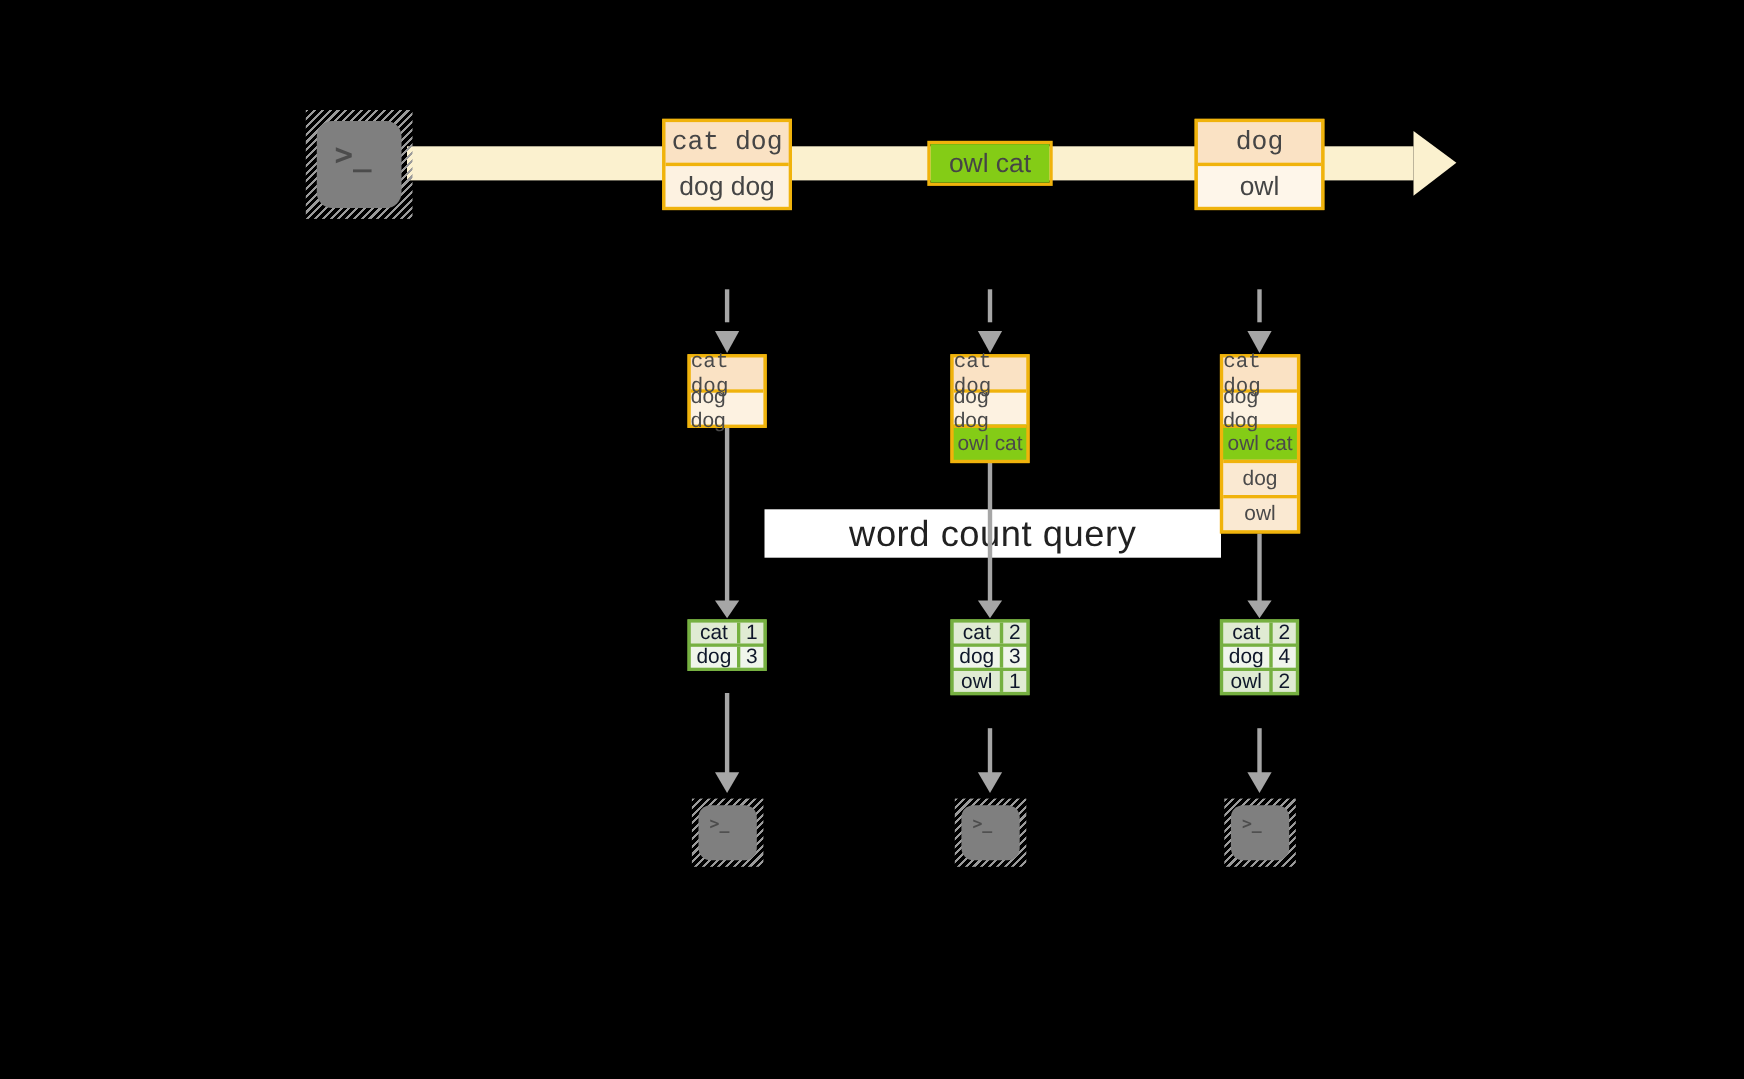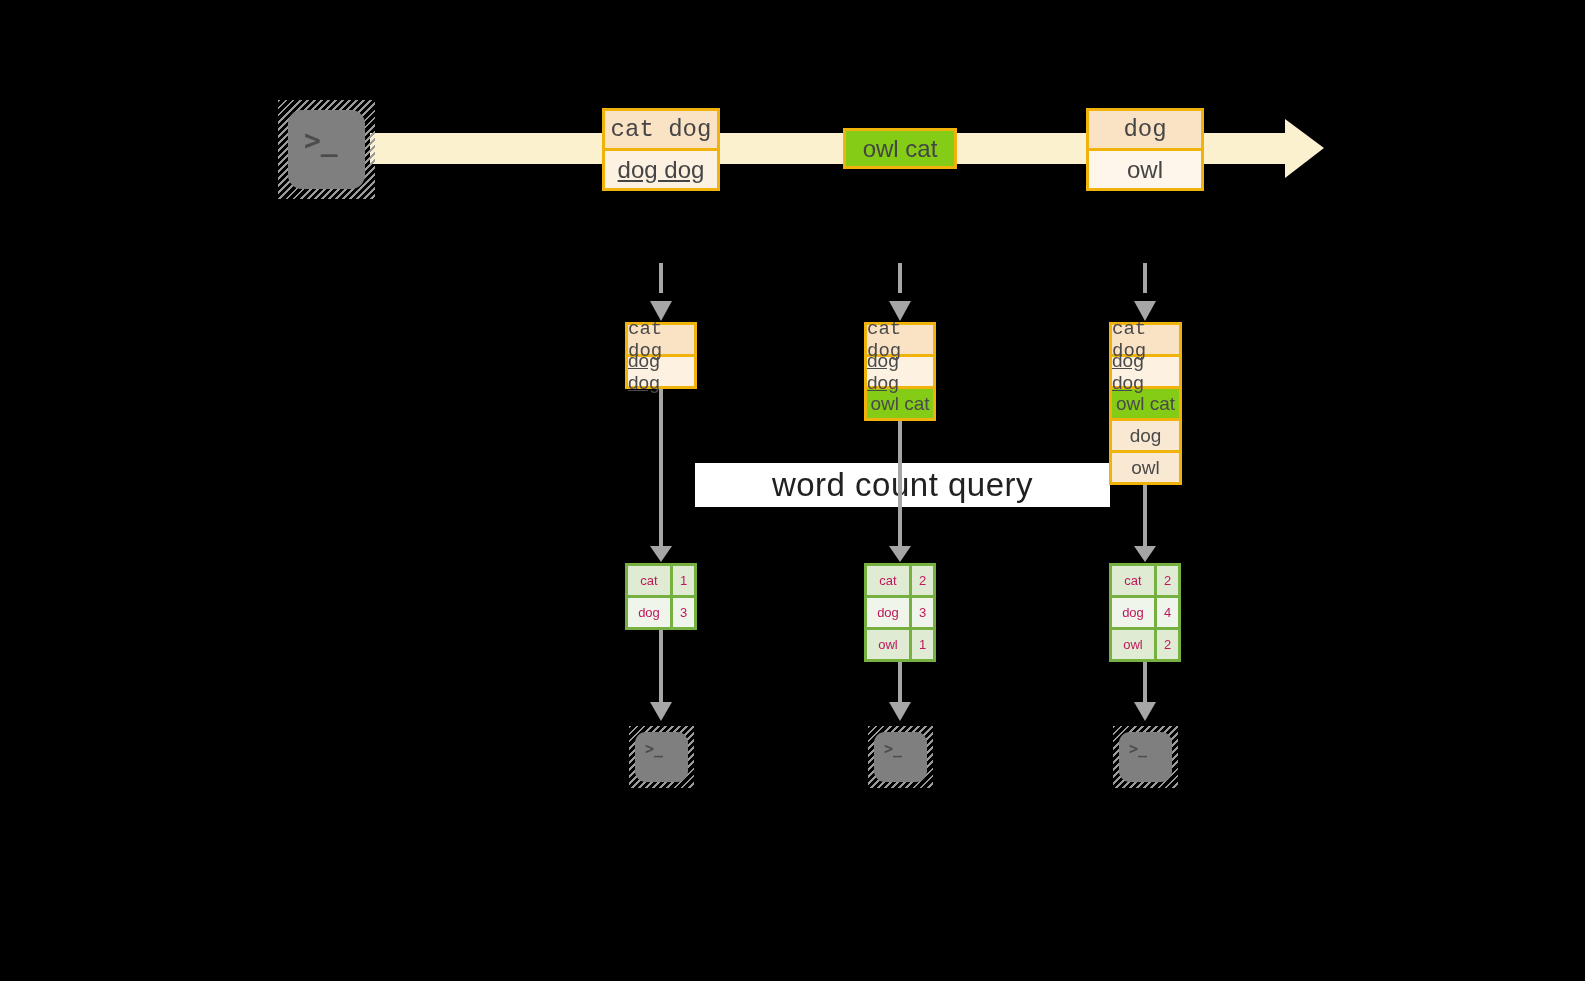--- a/index.html
+++ b/index.html
@@ -22,34 +22,34 @@
   .event-row {
     height:37px; display:flex; align-items:center; justify-content:center;
     font-size:24px; color:#454545;
   }
   .event-row + .event-row, .buffer-row + .buffer-row { border-top:3px solid #F0B30C; }
   .buffer-row {
     height:29px; display:flex; align-items:center; justify-content:center;
     font-size:19px; color:#4A4A4A;
   }
   .fill-a { background:#FAE2C4;font-family:Liberation Mono, monospace; }
-  .fill-b { background:#FDF2E1;text-decoration:underline; }
+  .fill-b { background:#FDF2E1; }
   .fill-c { background:#84cc16; }
   .fill-d { background:#FEF6EA; }
   .fill-e { background:#FAE9D2; }
   
   .count-table {
     position:absolute; z-index:3; border:3px solid #76B041; box-sizing:border-box;
     background:#76B041;
   }
   .count-row { display:flex; }
   .count-row + .count-row { border-top:3px solid #76B041; }
   .count-word, .count-val {
-    height:29px; display:flex; align-items:center; justify-content:center;
-    font-size:13px; color:#be185d;
+    height:19px; display:flex; align-items:center; justify-content:center;
+    font-size:19px; color:#0f172a;
   }
   .count-word { width:42px; }
   .count-val { width:21px; border-left:3px solid #76B041; }
   .row-g1 .count-word, .row-g1 .count-val { background:#E0EBD3; }
   .row-g2 .count-word, .row-g2 .count-val { background:#F0F5EB; }
   
   .term {
     position:absolute; z-index:3;
     background:repeating-linear-gradient(135deg,#9B9B9B 0 2px,transparent 2px 5px);
   }

